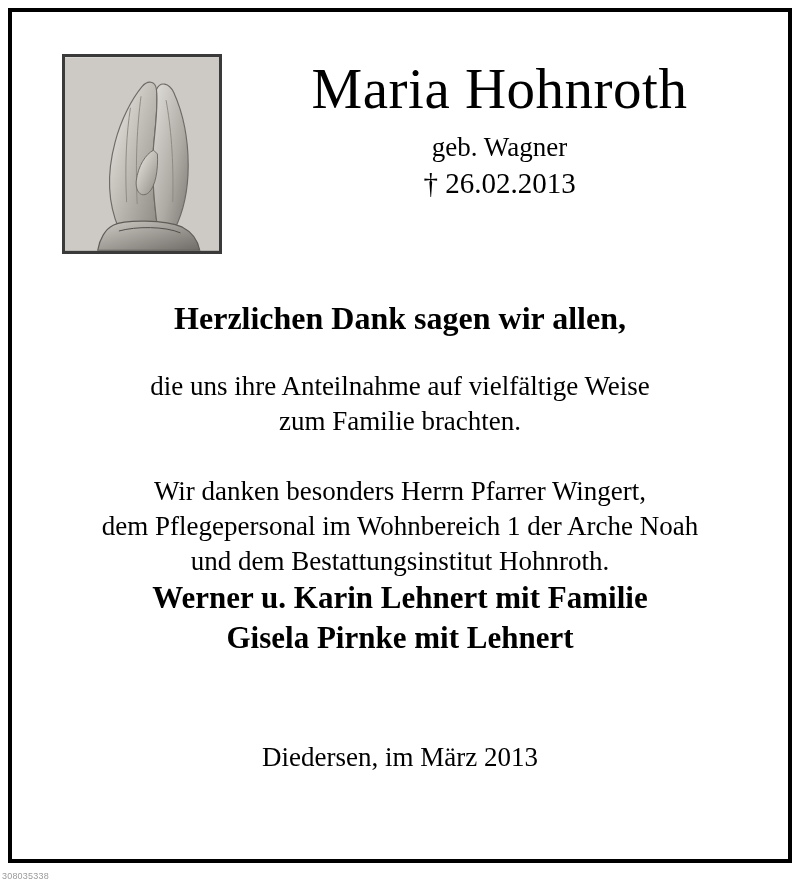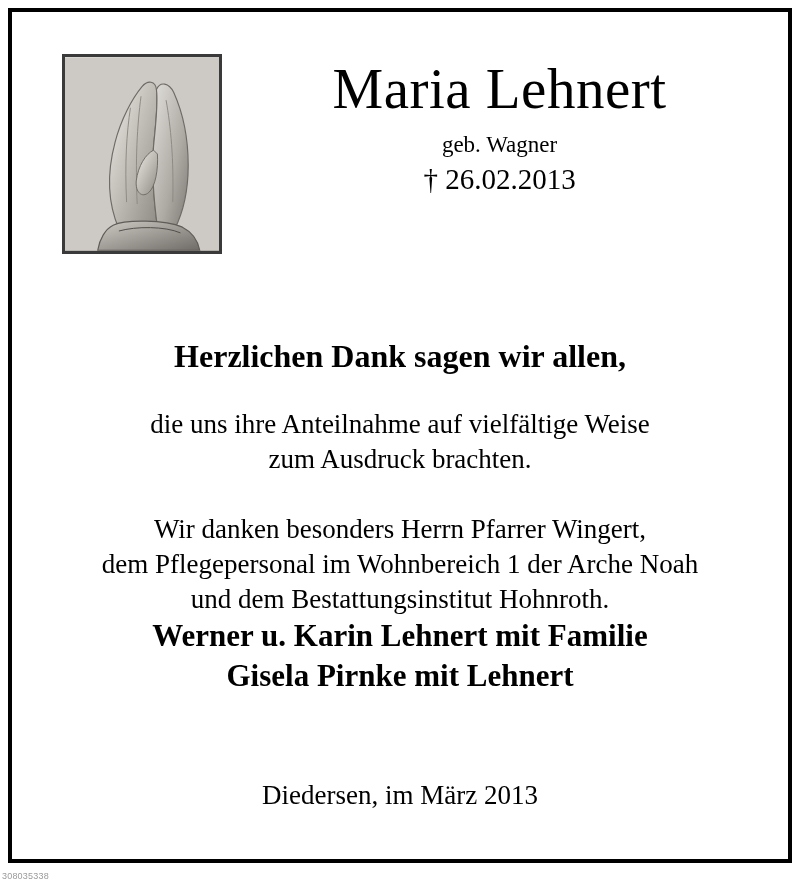--- a/index.html
+++ b/index.html
@@ -64,39 +64,39 @@
     top: 48px;
     text-align: center;
   }
   .deceased-name {
     font-size: 57px;
     line-height: 1.02;
     letter-spacing: 0.5px;
     white-space: nowrap;
   }
   .maiden-name {
-    font-size: 23px;
+    font-size: 27px;
     margin-top: 14px;
     line-height: 1.15;
   }
   .death-date {
     font-size: 29px;
     margin-top: 4px;
     line-height: 1.15;
   }
 
   
   .body-text {
     text-align: center;
     padding: 0 30px;
   }
   .thanks-headline {
     font-size: 32px;
     font-weight: bold;
-    margin-top: 110px;
+    margin-top: 72px;
     line-height: 1.2;
   }
   .para {
     font-size: 27px;
     line-height: 1.28;
     margin-top: 32px;
   }
   .para .line {
     display: block;
   }
@@ -166,34 +166,34 @@
 
             <path d="M92 96 C84 100 76 112 74 128 C73 140 80 146 87 140 C94 134 97 116 96 100 Z" fill="url(#skin)" stroke="#6e6a65" stroke-width="1"></path>
 
             <path d="M50 174 C62 168 104 168 122 176 C132 181 138 190 140 200 L34 200 C36 188 42 178 50 174 Z" fill="url(#cuff)" stroke="#5f5c58" stroke-width="1.2"></path>
             <path d="M56 180 C74 175 104 175 120 182" fill="none" stroke="#4f4c48" stroke-width="1"></path>
           </g>
         </svg>
       </div>
 
       <div class="name-block">
-        <div class="deceased-name">Maria Lehnert</div>
+        <div class="deceased-name">Maria Hohnroth</div>
         <div class="maiden-name">geb. Wagner</div>
         <div class="death-date">† 26.02.2013</div>
       </div>
 
     </div>
 
     <div class="body-text">
 
       <div class="thanks-headline">Herzlichen Dank sagen wir allen,</div>
 
       <div class="para para-1">
         <span class="line">die uns ihre Anteilnahme auf vielfältige Weise</span>
-        <span class="line">zum Ausdruck brachten.</span>
+        <span class="line">zum Familie brachten.</span>
       </div>
 
       <div class="para para-2">
         <span class="line">Wir danken besonders Herrn Pfarrer Wingert,</span>
         <span class="line">dem Pflegepersonal im Wohnbereich 1 der Arche Noah</span>
         <span class="line">und dem Bestattungsinstitut Hohnroth.</span>
       </div>
 
       <div class="family-block">
         <span class="line">Werner u. Karin Lehnert mit Familie</span>

